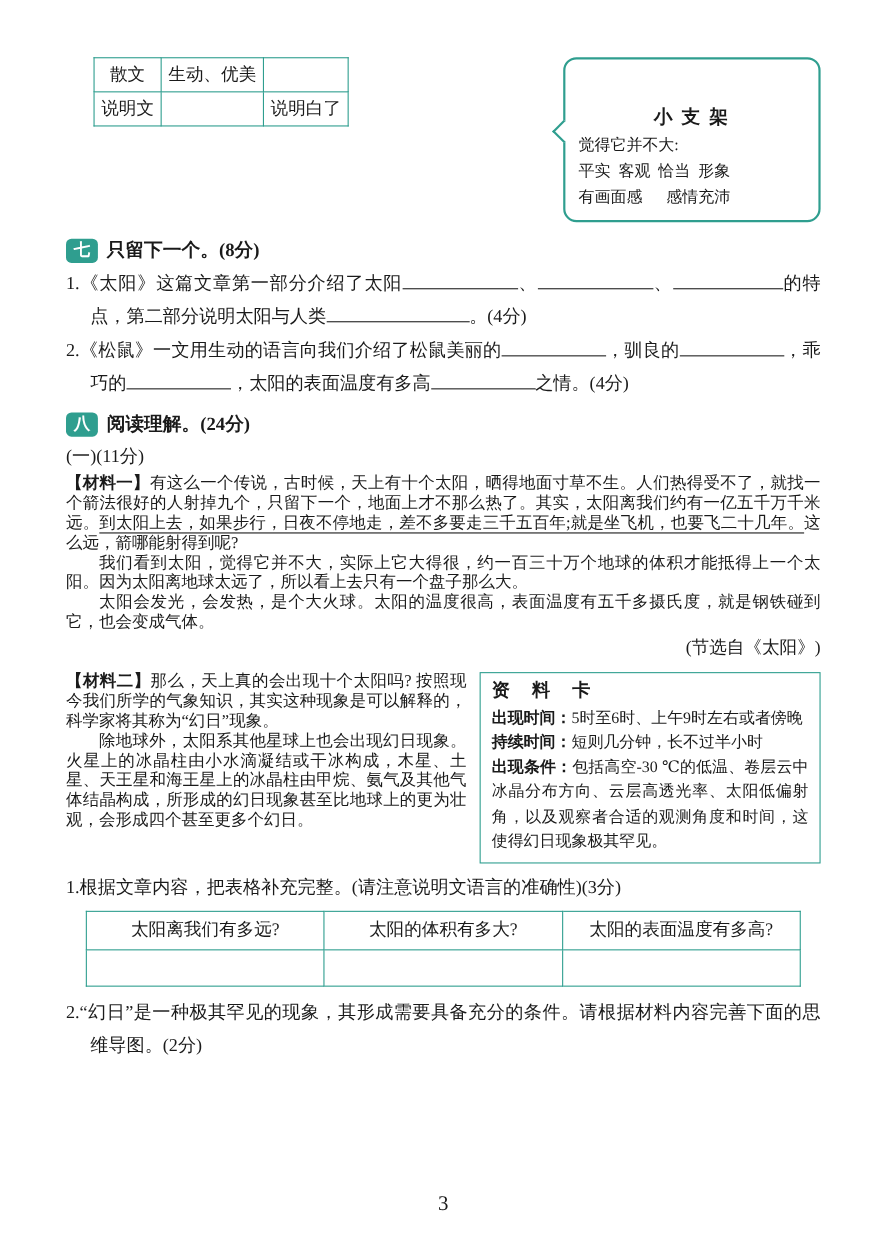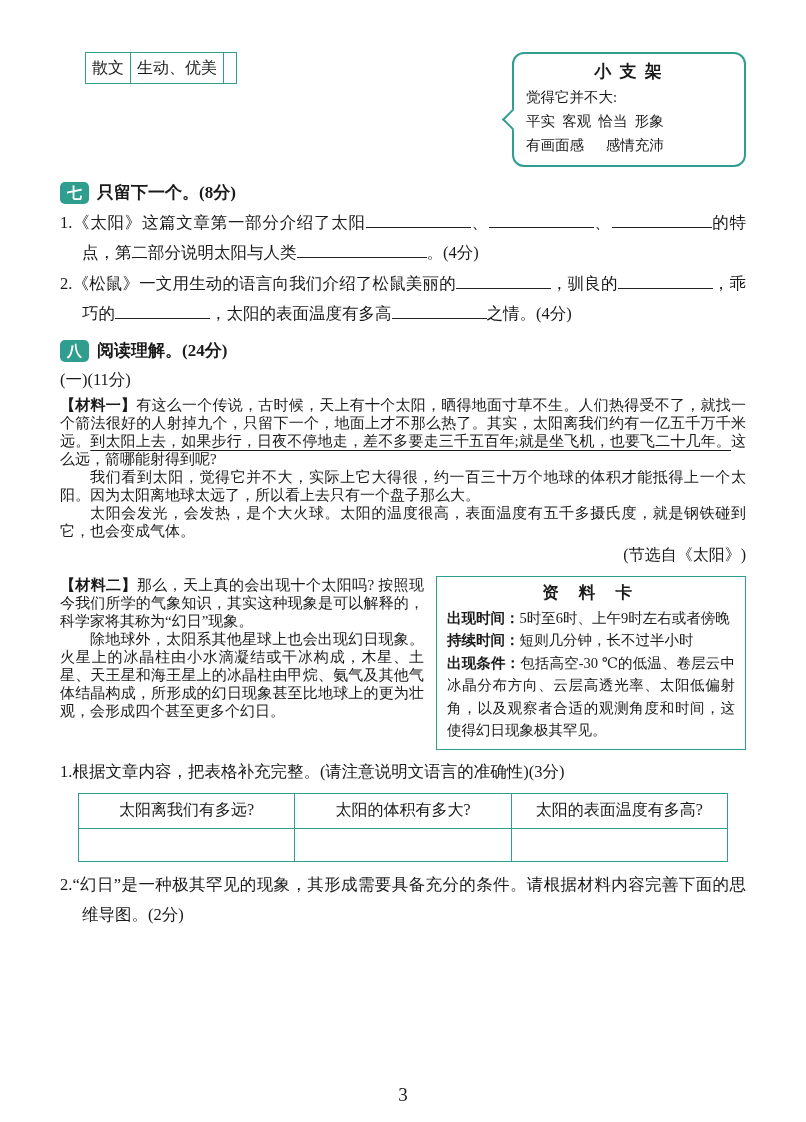--- a/index.html
+++ b/index.html
@@ -26,21 +26,21 @@
   }
   .diag-top { position:absolute; top:6px; right:8px; font-size:15px; }
   .diag-bottom { position:absolute; bottom:6px; left:8px; font-size:15px; }
 
   
   .scaffold { position:relative; width:206px; border:2px solid var(--accent); border-radius:12px;
               padding:6px 12px 8px; font-size:14.5px; line-height:24px; }
   .scaffold-tail { position:absolute; left:-9px; top:58px; width:13px; height:13px; background:#fff;
                    border-left:2px solid var(--accent); border-bottom:2px solid var(--accent);
                    transform:rotate(45deg); }
-  .scaffold-title { text-align:center; font-weight:bold; font-size:17px; margin-bottom:1px; letter-spacing:2px; }
+  .scaffold-title { text-align:center; font-weight:bold; font-size:17px; margin-bottom:1px; letter-spacing:2px;margin-top:35px; }
   .scaffold-line { white-space:pre-wrap; }
 
   
   .section-head { display:flex; align-items:center; gap:8px; margin:10px 0 4px; }
   .badge { background:var(--accent); color:#fff; font-size:15px; line-height:20px; padding:1px 7px;
            border-radius:5px; font-weight:bold; }
   .section-title { font-weight:bold; font-size:17px; }
 
   
   .question { font-size:16.5px; line-height:30px; text-align:justify; padding-left:22px; text-indent:-22px; margin:1px 0; }
@@ -49,41 +49,46 @@
   .para { font-size:15px; line-height:18px; text-align:justify; }
   .para.indent { text-indent:2em; }
   .bold { font-weight:bold; }
   .uline { text-decoration:underline; text-underline-offset:4px; }
   .source { text-align:right; font-size:16px; line-height:26px; margin:2px 0 8px; }
 
   
   .m2-wrap::after { content:""; display:block; clear:both; }
   .data-card { float:right; width:310px; box-sizing:border-box; border:1.8px solid var(--accent);
                padding:5px 10px 7px; margin:0 0 6px 12px; font-size:14.5px; line-height:22.5px; text-align:justify; }
-  .card-title { text-align:center; font-weight:bold; font-size:16.5px; letter-spacing:8px; margin-bottom:2px; }
+  .card-title { text-align:left; font-weight:bold; font-size:16.5px; letter-spacing:8px; margin-bottom:2px; }
 
   
   .answer-table { border-collapse:collapse; width:650px; margin:6px auto 8px; }
   .answer-table td { border:1.6px solid var(--accent); text-align:center; font-size:16px; height:32px; width:33.33%; }
   .answer-table tr.ans td { height:30px; }
 
   .page-number { position:absolute; bottom:16px; left:0; width:100%; text-align:center; font-size:19px; }
 </style>
 </head>
 <body>
 
 <div class="page">
 
   <div class="top-row">
     <table class="genre-table">
       <tbody>
         <tr>
           <td>散文</td>
           <td>生动、优美</td>
           <td></td>
+        </tr>
+        <tr>
+          <td>说明文</td>
+          <td></td>
+          <td>说明白了</td>
         </tr>
       </tbody>
     </table>
 
     <div class="scaffold">
       <div class="scaffold-tail"></div>
       <div class="scaffold-title">小 支 架</div>
       <div class="scaffold-line">觉得它并不大:</div>
       <div class="scaffold-line">平实  客观  恰当  形象</div>
       <div class="scaffold-line">有画面感      感情充沛</div>

